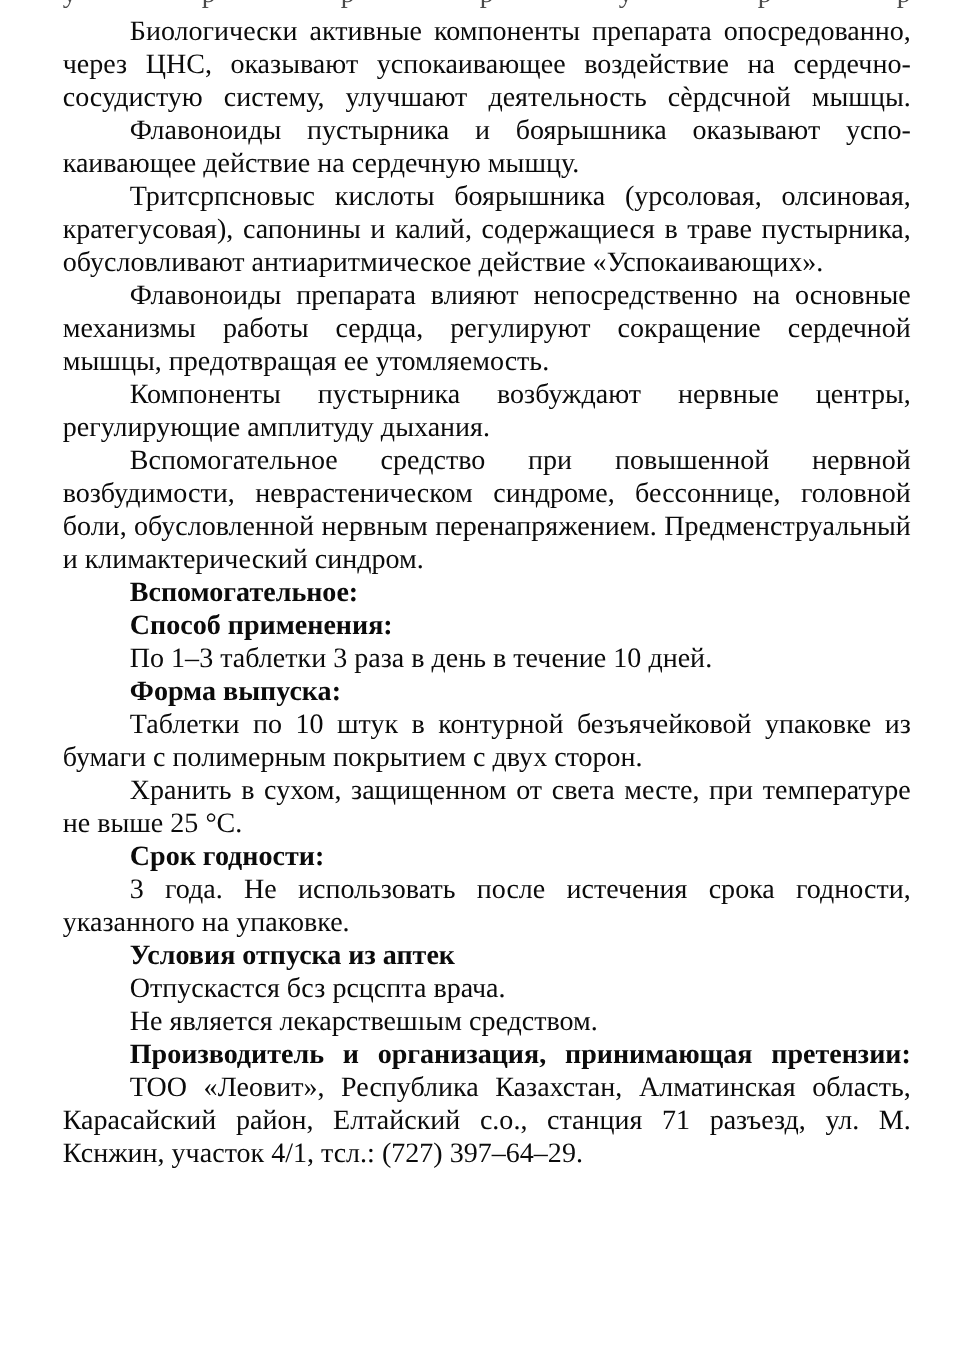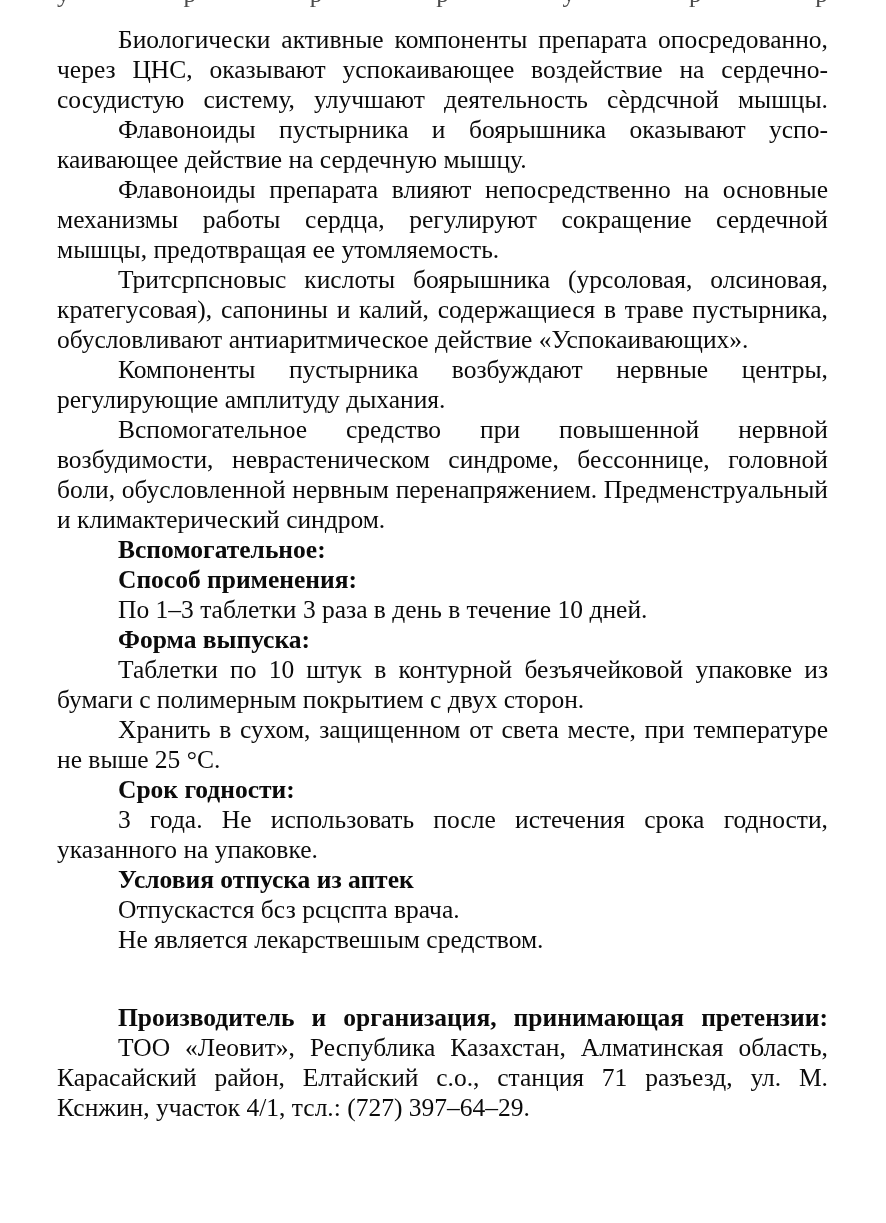--- a/index.html
+++ b/index.html
@@ -38,21 +38,21 @@
     line-height: 30px;
     text-align: justify;
     text-align-last: justify;
     color: #2c2c2c;
     opacity: .85;
     white-space: nowrap;
     pointer-events: none;
   }
 
   .body-text {
-    padding-top: 25px;
+    padding-top: 13px;
   }
 
   p.para {
     margin: 0;
     font-size: 25.5px;
     line-height: 30px;
     text-align: justify;
     text-indent: 61px;
     hyphens: manual;
     word-spacing: 0px;
@@ -67,39 +67,38 @@
     margin: 0;
     font-size: 25.5px;
     line-height: 30px;
     font-weight: bold;
     text-indent: 61px;
     text-align: justify;
   }
 
   h2.heading.stretch {
     text-align-last: justify;
-    margin-top: 48px;
   }
 </style>
 </head>
 <body>
 
 <div id="page">
 
   <div class="clipped-line-top">у р р р у р р</div>
 
   <div class="body-text">
 
     <p class="para stretch">Биологически активные компоненты препарата опосре­дованно, через ЦНС, оказывают успокаивающее воздействие на сердечно-сосудистую систему, улучшают деятельность сѐрдсчной мышцы.</p>
 
     <p class="para">Флавоноиды пустырника и боярышника оказывают успо­каивающее действие на сердечную мышцу.</p>
 
+    <p class="para">Тритсрпсновыс кислоты  боярышника (урсоловая, олси­новая, кратегусовая), сапонины и калий, содержащиеся в тра­ве пустырника, обусловливают антиаритмическое действие «Успокаивающих».</p>
+
     <p class="para">Флавоноиды препарата влияют  непосредственно на ос­новные механизмы работы сердца, регулируют сокращение сердечной мышцы, предотвращая ее утомляемость.</p>
-
-    <p class="para">Тритсрпсновыс кислоты  боярышника (урсоловая, олси­новая, кратегусовая), сапонины и калий, содержащиеся в тра­ве пустырника, обусловливают антиаритмическое действие «Успокаивающих».</p>
 
     <p class="para">Компоненты пустырника возбуждают нервные центры, регулирующие амплитуду дыхания.</p>
 
 
     <p class="para">Вспомогательное средство при повышенной нервной возбудимости, неврастеническом синдроме, бессоннице, головной боли, обусловленной нервным перенапряжением. Предменструальный и климактерический синдром.</p>
 
     <h2 class="heading">Вспомогательное:</h2>
 
 
     <h2 class="heading">Способ применения:</h2>

